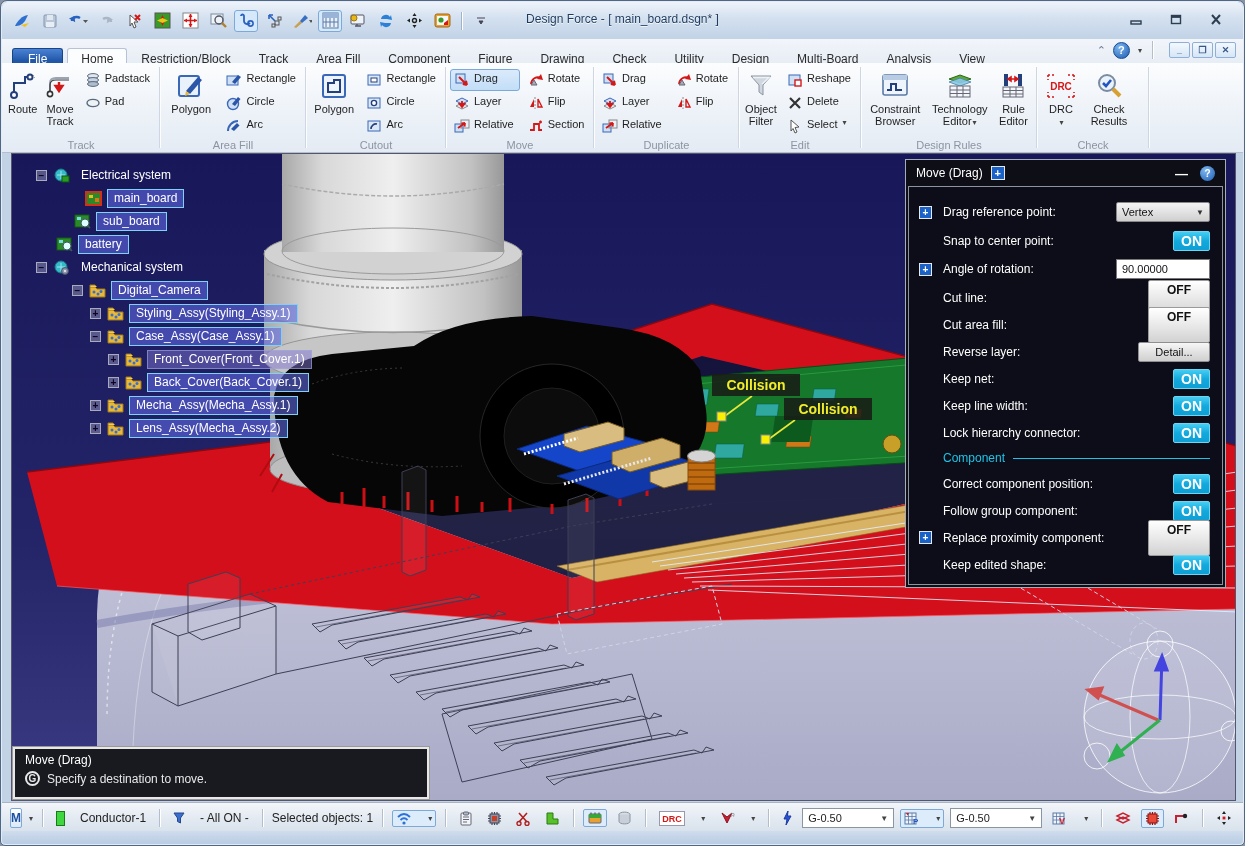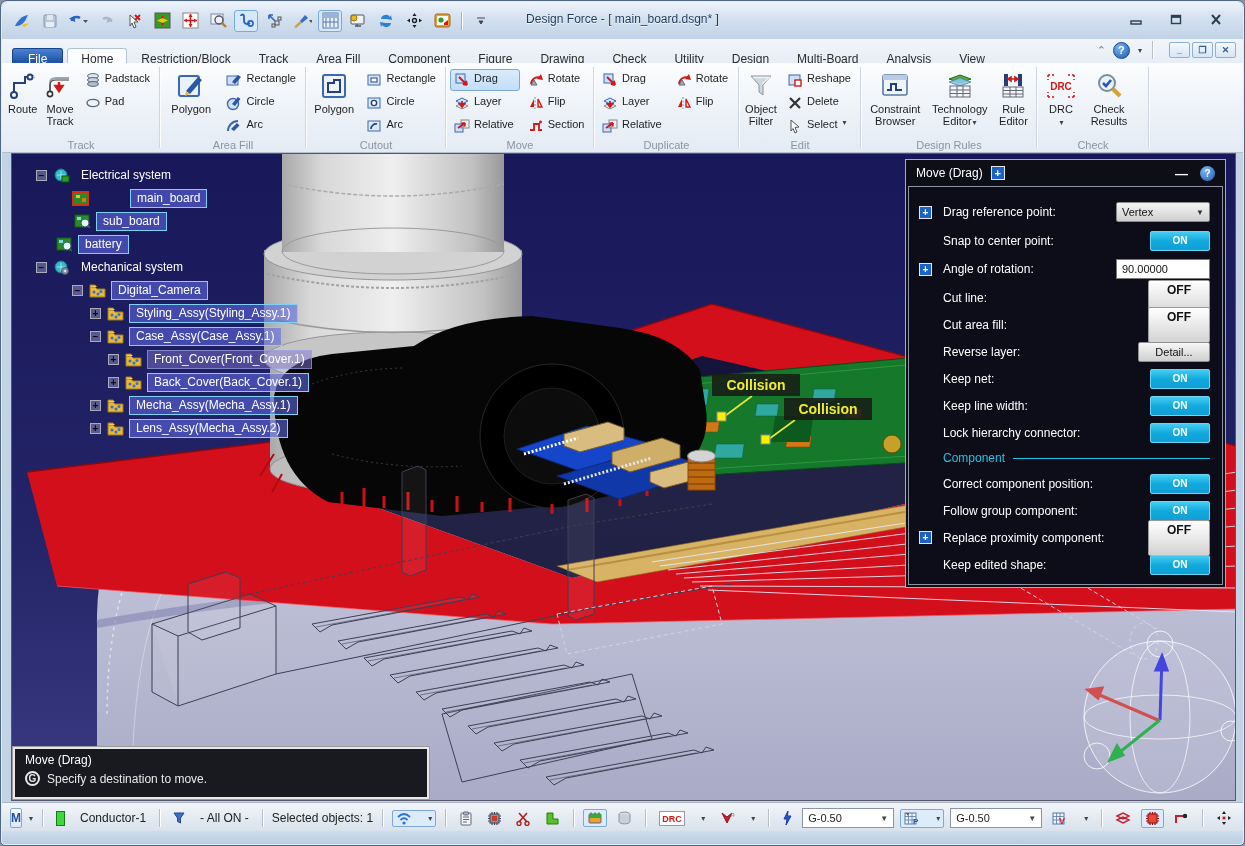--- a/index.html
+++ b/index.html
@@ -61,21 +61,21 @@
   .pplus { width:14px; height:14px; margin-left:8px; background:#1b62c8; border:1px solid #e8e8e8; color:#fff; font-size:11px; line-height:12px; text-align:center; font-weight:bold; }
   .ptools { margin-left:auto; display:flex; align-items:center; gap:12px; }
   .pmin { color:#fff; font-weight:bold; font-size:13px; }
   .phelp { width:15px; height:15px; border-radius:50%; background:radial-gradient(circle at 35% 30%,#7db7f0,#1d5bb0); color:#fff; font-size:10px; font-weight:bold; display:flex; align-items:center; justify-content:center; }
   .pbody { margin:0 2px 2px; border:1px solid #8d93a0; background:rgba(12,14,24,.82); padding:10px 0 6px; }
   .prow { height:27px; display:flex; align-items:center; padding:0 12px; position:relative; }
   .prow.tall { height:30px; }
   .prow .plus { width:13px; height:13px; background:#1b62c8; border:1px solid #e8e8e8; color:#fff; font-size:10px; line-height:11px; text-align:center; font-weight:bold; position:absolute; left:10px; }
   .prow .plabel { font-size:12px; color:#fff; margin-left:22px; }
   .prow .ctrl { margin-left:auto; }
-  .btn-on { width:60px; height:20px; background:linear-gradient(#45cdf2,#12a9dd 50%,#0f9fd4); border:1px solid #6ad6f4; border-radius:2px; color:#fff; font-weight:bold; font-size:10px; text-align:center; line-height:18px; }
+  .btn-on { width:37px; height:20px; background:linear-gradient(#45cdf2,#12a9dd 50%,#0f9fd4); border:1px solid #6ad6f4; border-radius:2px; color:#fff; font-weight:bold; font-size:14px; text-align:center; line-height:18px; }
   .btn-off { width:62px; height:36px; background:linear-gradient(#ffffff,#e9e9e9 50%,#d2d2d2); border:1px solid #9a9a9a; border-radius:2px; color:#111; font-weight:bold; font-size:12px; text-align:center; line-height:18px; }
   .btn-detail { width:72px; height:20px; background:linear-gradient(#f7f7f7,#e2e2e2 50%,#d0d0d0); border:1px solid #8f8f8f; border-radius:2px; color:#111; font-size:11px; text-align:center; line-height:18px; }
   .dd { width:94px; height:20px; background:linear-gradient(#f4f4f4,#e2e2e2 50%,#cfcfcf); border:1px solid #888; border-radius:2px; color:#111; font-size:11px; display:flex; align-items:center; padding:0 5px; }
   .dd .dcaret { margin-left:auto; font-size:8px; color:#333; }
   .inp { width:94px; height:20px; background:#fff; border:1px solid #777; color:#111; font-size:11px; display:flex; align-items:center; padding:0 5px; }
   .psec { height:24px; display:flex; align-items:center; padding:0 12px 0 34px; }
   .psec .stext { font-size:12px; color:#1cc4e8; }
   .psec .sline { flex:1; height:1px; background:#1cc4e8; margin-left:8px; }
 
   
@@ -756,21 +756,21 @@
     <div class="tree">
       <div class="trow" style="left:24px; top:11px;">
         <span class="texp">−</span>
         <svg class="ticon" viewBox="0 0 17 15">
             <circle cx="8" cy="7" r="6" fill="#35b8c8" stroke="#1a7a88"></circle>
             <path d="M4 7 h8 M8 3 v8" stroke="#9ae8f0" stroke-width="1"></path>
             <rect x="9" y="8" width="7" height="6" fill="#2a9a28" stroke="#0c5a0c"></rect>
           </svg>
         <span class="tlabel">Electrical system</span>
       </div>
-      <div class="trow" style="left:60px; top:34px;gap:36px;">
+      <div class="trow" style="left:73px; top:34px;">
         <svg class="ticon" viewBox="0 0 17 15">
             <rect x="1" y="1" width="15" height="13" fill="#2a8a28" stroke="#d43018" stroke-width="2"></rect>
             <rect x="4" y="4" width="4" height="3" fill="#e8c020"></rect>
             <rect x="10" y="7" width="4" height="4" fill="#d87818"></rect>
           </svg>
         <span class="tlabel hi">main_board</span>
       </div>
       <div class="trow" style="left:62px; top:57px;">
         <svg class="ticon" viewBox="0 0 17 15">
             <rect x="1" y="1" width="14" height="12" fill="#2a8a28" stroke="#145a14"></rect>

